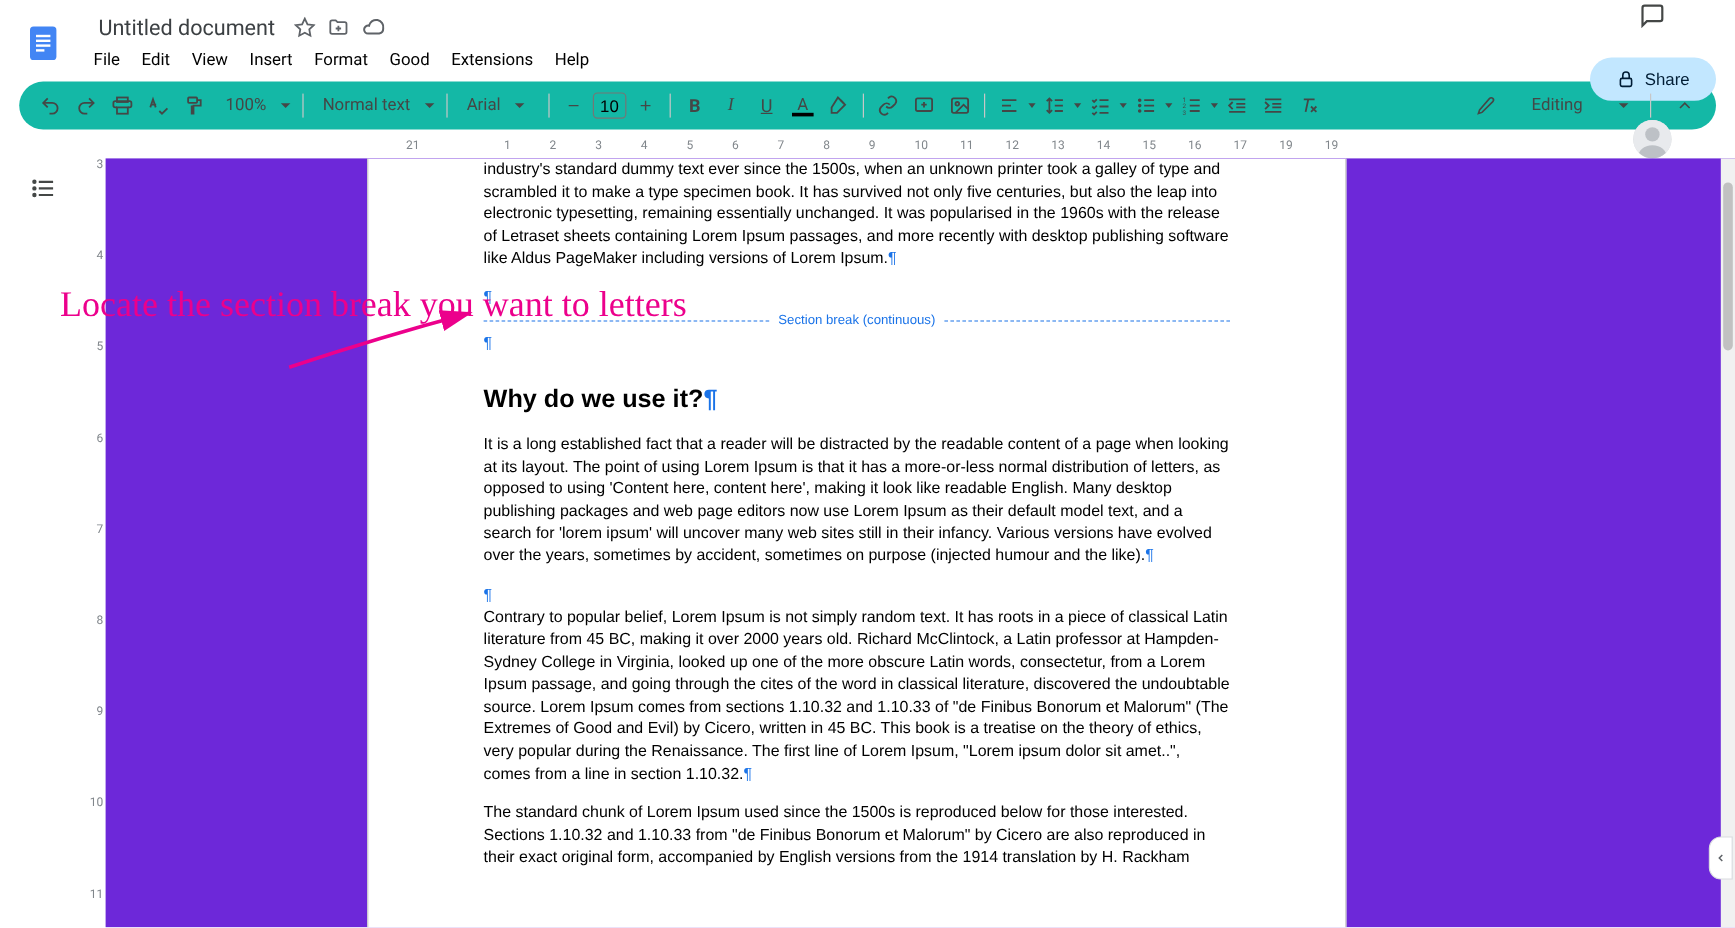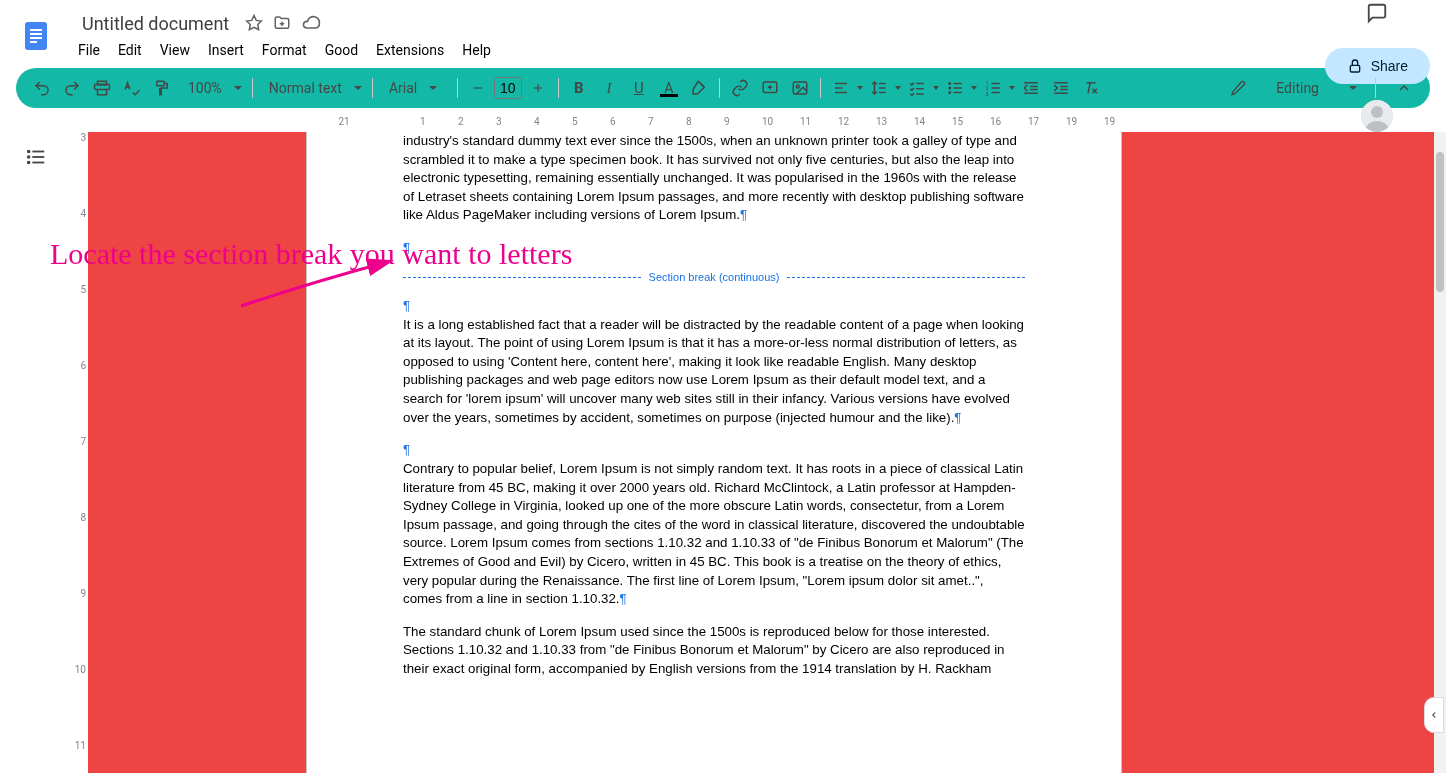--- a/index.html
+++ b/index.html
@@ -234,21 +234,21 @@
   height: 38px;
   text-align: right;
   padding-right: 2px;
 }
 .canvas {
   position: absolute;
   top: 16px;
   left: 16px;
   right: 0;
   bottom: 0;
-  background: #ef4444;
+  background: #6d28d9;
   overflow: hidden;
 }
 .page {
   position: absolute;
   left: 218px;
   top: 0;
   width: 816px;
   background: #fff;
   border: 1px solid #c7c7c7;
   border-top: none;
@@ -261,21 +261,21 @@
   color: #000;
   line-height: 1.4;
 }
 .para { margin: 0; }
 .pilcrow { color: #1a73e8; font-family: Arial; }
 .section-break {
   display: flex;
   align-items: center;
   color: #1a73e8;
   font-size: 11px;
-  margin: 12px 0;
+  margin: 2px 0;
 }
 .section-break .line {
   flex: 1;
   border-top: 1px dashed #1a73e8;
   height: 0;
 }
 .section-break .label {
   padding: 0 8px;
 }
 h2.doc-heading {
@@ -660,20 +660,21 @@
       <div class="page">
         <div class="doc-body">
           <p class="para"><span>industry's standard dummy text ever since the 1500s, when an unknown printer took a galley of type and scrambled it to make a type specimen book. It has survived not only five centuries, but also the leap into electronic typesetting, remaining essentially unchanged. It was popularised in the 1960s with the release of Letraset sheets containing Lorem Ipsum passages, and more recently with desktop publishing software like Aldus PageMaker including versions of Lorem Ipsum.</span><span class="pilcrow">¶</span></p>
           <p class="para" style="margin-top:14px"><span class="pilcrow">¶</span></p>
           <div class="section-break">
             <div class="line"></div>
               <span class="label">Section break (continuous)</span>
               <div class="line"></div>
           </div>
           <p class="para"><span class="pilcrow">¶</span></p>
+          <h2 class="doc-heading"><span>Why do we use it?</span><span class="pilcrow">¶</span></h2>
           <p class="para"><span>It is a long established fact that a reader will be distracted by the readable content of a page when looking at its layout. The point of using Lorem Ipsum is that it has a more-or-less normal distribution of letters, as opposed to using 'Content here, content here', making it look like readable English. Many desktop publishing packages and web page editors now use Lorem Ipsum as their default model text, and a search for 'lorem ipsum' will uncover many web sites still in their infancy. Various versions have evolved over the years, sometimes by accident, sometimes on purpose (injected humour and the like).</span><span class="pilcrow">¶</span></p>
           <p class="para" style="margin-top:14px"><span class="pilcrow">¶</span></p>
           <p class="para"><span>Contrary to popular belief, Lorem Ipsum is not simply random text. It has roots in a piece of classical Latin literature from 45 BC, making it over 2000 years old. Richard McClintock, a Latin professor at Hampden-Sydney College in Virginia, looked up one of the more obscure Latin words, consectetur, from a Lorem Ipsum passage, and going through the cites of the word in classical literature, discovered the undoubtable source. Lorem Ipsum comes from sections 1.10.32 and 1.10.33 of "de Finibus Bonorum et Malorum" (The Extremes of Good and Evil) by Cicero, written in 45 BC. This book is a treatise on the theory of ethics, very popular during the Renaissance. The first line of Lorem Ipsum, "Lorem ipsum dolor sit amet..", comes from a line in section 1.10.32.</span><span class="pilcrow">¶</span></p>
           <p class="para" style="margin-top:14px"><span>The standard chunk of Lorem Ipsum used since the 1500s is reproduced below for those interested. Sections 1.10.32 and 1.10.33 from "de Finibus Bonorum et Malorum" by Cicero are also reproduced in their exact original form, accompanied by English versions from the 1914 translation by H. Rackham</span></p>
         </div>
       </div>
     </div>
     <div class="scrollbar-track">
       <div class="scrollbar-thumb"></div>
     </div>

